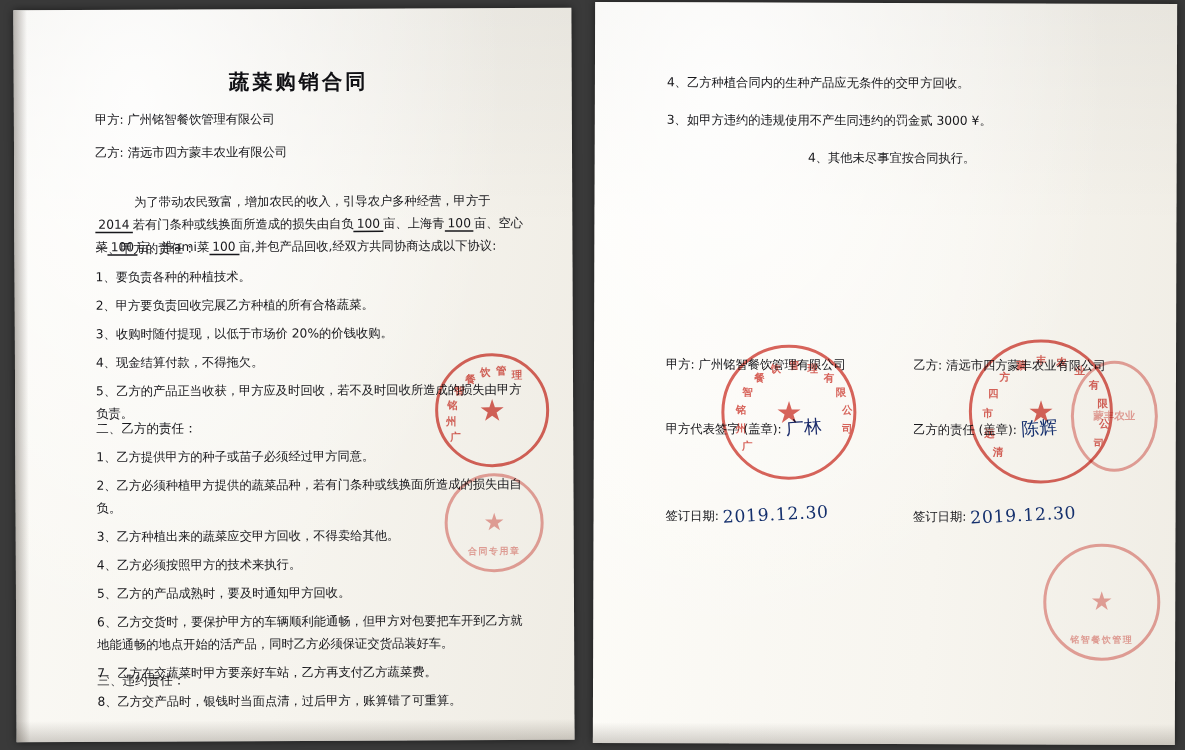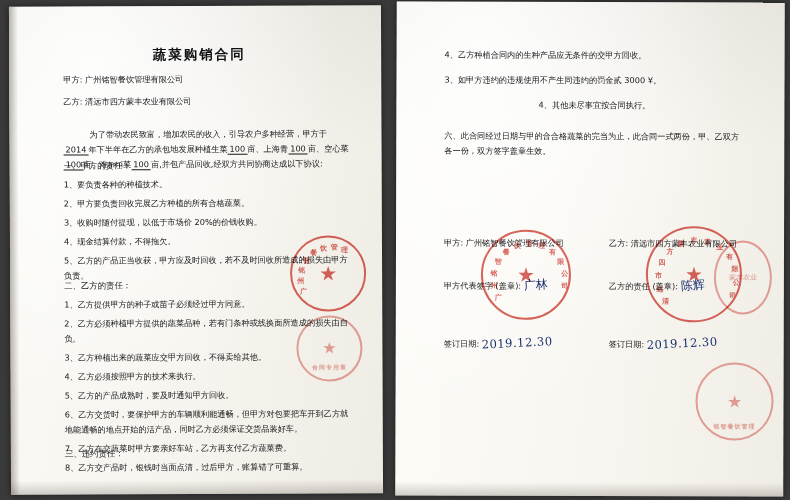--- a/index.html
+++ b/index.html
@@ -163,21 +163,21 @@
     position: absolute;
     border: 2px solid #d0392f;
     border-radius: 50%;
     color: #d0392f;
     opacity: 0.7;
     mix-blend-mode: multiply;
     display: flex;
     align-items: center;
     justify-content: center;
     font-size: 7px;
-    font-weight: normal;
+    font-weight: bold;
     text-align: center;
     line-height: 10px;
     padding: 4px;
     box-sizing: border-box;
   }
   .seal-faint { opacity: 0.45; }
 </style>
 </head>
 <body>
 
@@ -191,21 +191,21 @@
 
       <div class="doc-body doc-title" style="left:40px; top:40px; width:300px;">蔬菜购销合同</div>
 
       <div class="doc-body" style="left:54px; top:66px; width:300px;">
         <div class="line">甲方: 广州铭智餐饮管理有限公司</div>
         <div class="line" style="margin-top:7px;">乙方: 清远市四方蒙丰农业有限公司</div>
       </div>
 
       <div class="doc-body" style="left:54px; top:106px; width:288px;">
         <div class="line indent">
-          <span>为了带动农民致富，增加农民的收入，引导农户多种经营，甲方于</span><span class="u">2014</span><span>年下半年在乙方的承包地发展种植生菜</span><span class="u">100</span><span>亩、上海青</span><span class="u">100</span><span>亩、空心菜</span><span class="u">100</span><span>亩、淮ami菜</span><span class="u">100</span><span>亩,并包产品回收,经双方共同协商达成以下协议:</span>
+          <span>为了带动农民致富，增加农民的收入，引导农户多种经营，甲方于</span><span class="u">2014</span><span>若有门条种或线换面所造成的损失由自负</span><span class="u">100</span><span>亩、上海青</span><span class="u">100</span><span>亩、空心菜</span><span class="u">100</span><span>亩、淮ami菜</span><span class="u">100</span><span>亩,并包产品回收,经双方共同协商达成以下协议:</span>
         </div>
       </div>
 
       <div class="doc-body" style="left:54px; top:152px; width:290px;">
         <div class="line sec">一、甲方的责任：</div>
         <div class="line" style="margin-top:4px;">1、要负责各种的种植技术。</div>
         <div class="line" style="margin-top:4px;">2、甲方要负责回收完展乙方种植的所有合格蔬菜。</div>
         <div class="line" style="margin-top:4px;">3、收购时随付提现，以低于市场价 20%的价钱收购。</div>
         <div class="line" style="margin-top:4px;">4、现金结算付款，不得拖欠。</div>
         <div class="line" style="margin-top:4px;">5、乙方的产品正当收获，甲方应及时回收，若不及时回收所造成的损失由甲方负责。</div>
@@ -251,21 +251,20 @@
 
   <div class="sheet sheet-right">
     <div class="sheet-inner">
       <div class="shade-a"></div>
       <div class="edge-dark-bottom"></div>
 
       <div class="doc-body" style="left:48px; top:38px; width:300px;">
         <div class="rline" style="margin-top:6px;">4、乙方种植合同内的生种产品应无条件的交甲方回收。</div>
         <div class="rline" style="margin-top:6px;">3、如甲方违约的违规使用不产生同违约的罚金贰 3000 ¥。</div>
         <div class="rline" style="margin-top:6px;text-align:center;">4、其他未尽事宜按合同执行。</div>
-        <div class="rline" style="margin-top:14px; width:300px; line-height:15px;">六、此合同经过日期与甲的合合格蔬菜的完当为止，此合同一式两份，甲、乙双方各一份，双方签字盖章生效。</div>
       </div>
 
       <div class="doc-body" style="left:48px; top:236px; width:330px;">
         <div class="sigrow">
           <div class="sigcol">甲方: 广州铭智餐饮管理有限公司</div>
           <div class="sigcol">乙方: 清远市四方蒙丰农业有限公司</div>
         </div>
         <div class="sigrow" style="margin-top:28px;">
           <div class="sigcol">
             <span>甲方代表签字 (盖章):</span>

